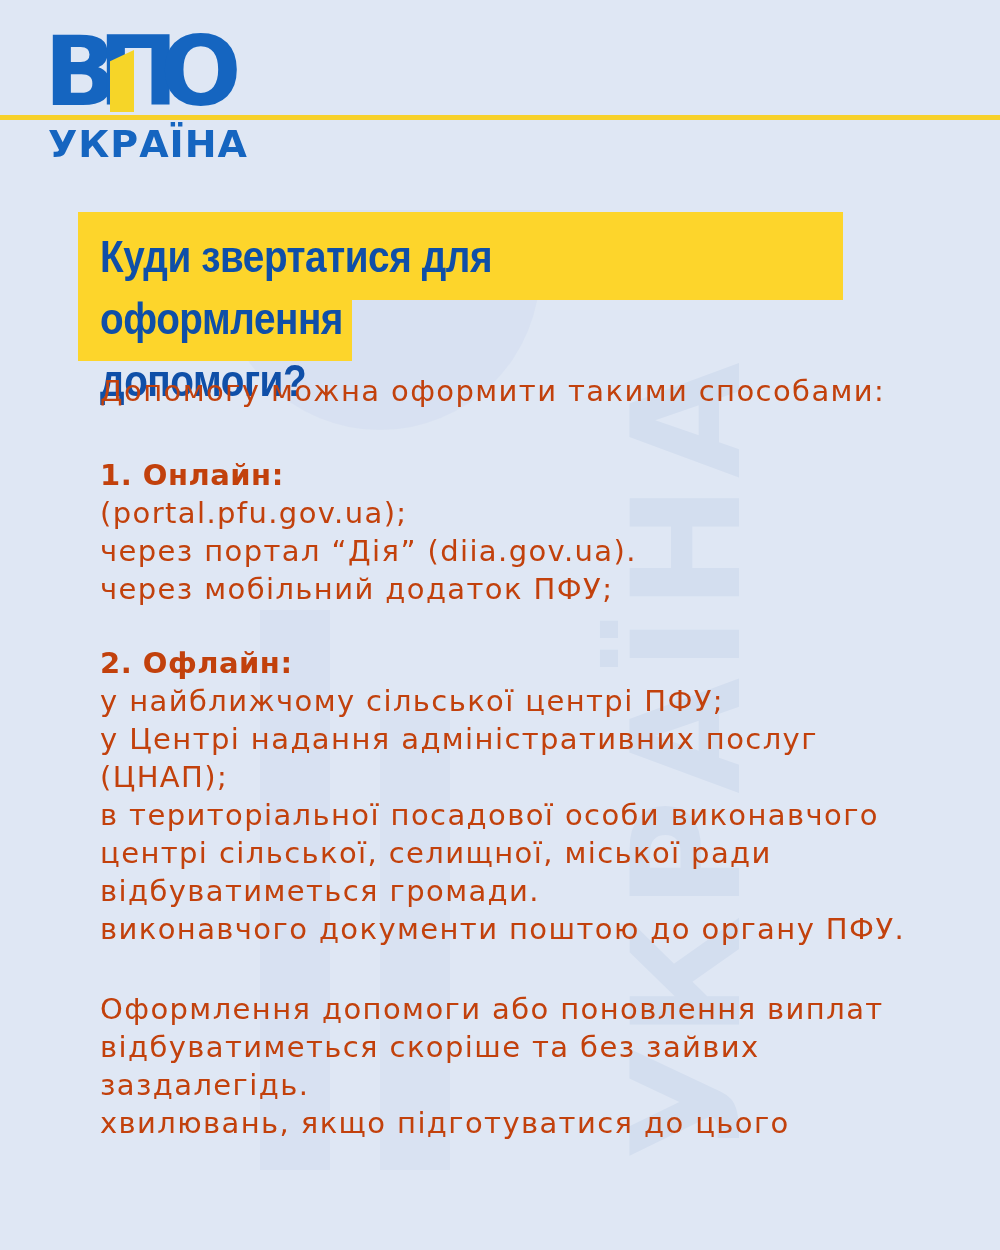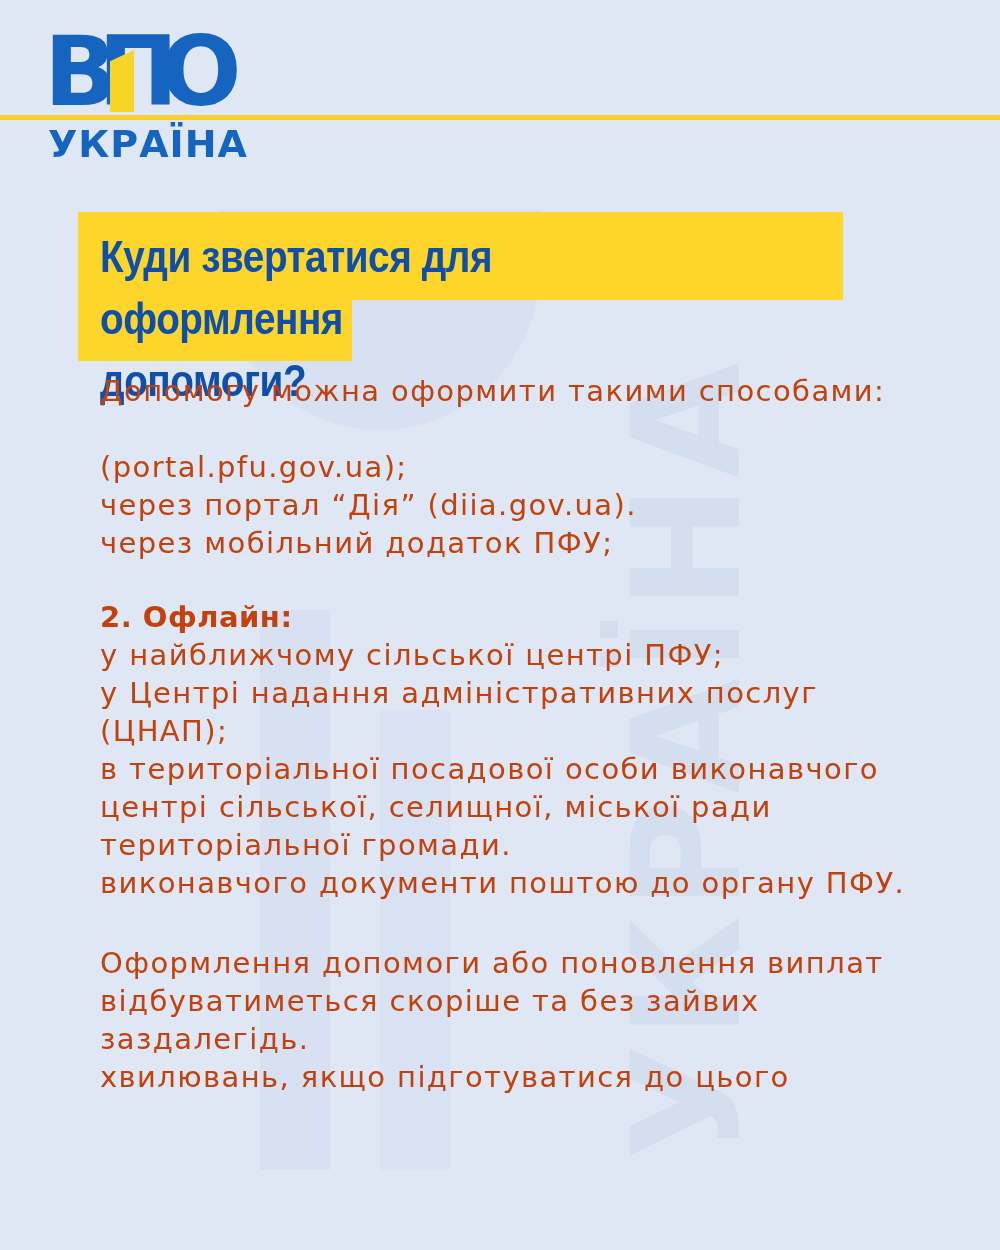--- a/index.html
+++ b/index.html
@@ -72,30 +72,31 @@
 <div class="title-bg1"></div>
 <div class="title-bg2"></div>
 <div class="title">
   <div>Куди звертатися для оформлення</div>
   <div>допомоги?</div>
 </div>
 
 <div class="content">
   <p>Допомогу можна оформити такими способами:</p>
   <div class="gap"></div>
+  <p style="margin-top:8px" class="heading">1. Онлайн:</p>
   <p>(portal.pfu.gov.ua);</p>
   <p>через портал “Дія” (diia.gov.ua).</p>
   <p>через мобільний додаток ПФУ;</p>
   <div class="gap" style="height:36px"></div>
   <p class="heading">2. Офлайн:</p>
   <p>у найближчому сільської центрі ПФУ;</p>
   <p>у Центрі надання адміністративних послуг</p>
   <p>(ЦНАП);</p>
   <p>в територіальної посадової особи виконавчого</p>
   <p>центрі сільської, селищної, міської ради</p>
-  <p>територіальної громади.</p>
+  <p>відбуватиметься громади.</p>
   <p>виконавчого документи поштою до органу ПФУ.</p>
   <div class="gap" style="height:42px"></div>
   <p>Оформлення допомоги або поновлення виплат</p>
   <p>відбуватиметься скоріше та без зайвих</p>
   <p>заздалегідь.</p>
   <p>хвилювань, якщо підготуватися до цього</p>
 </div>
 
 </body></html>

